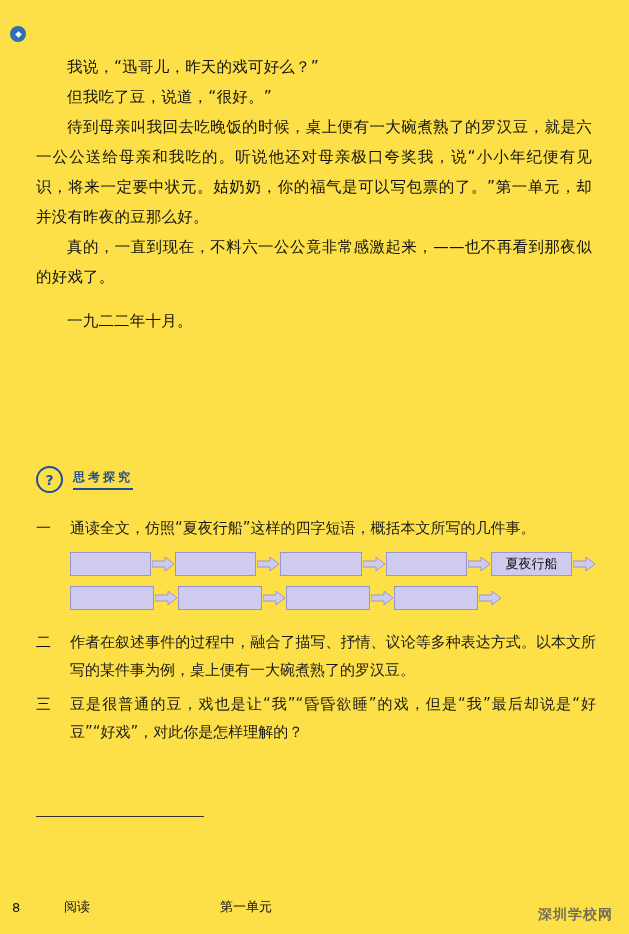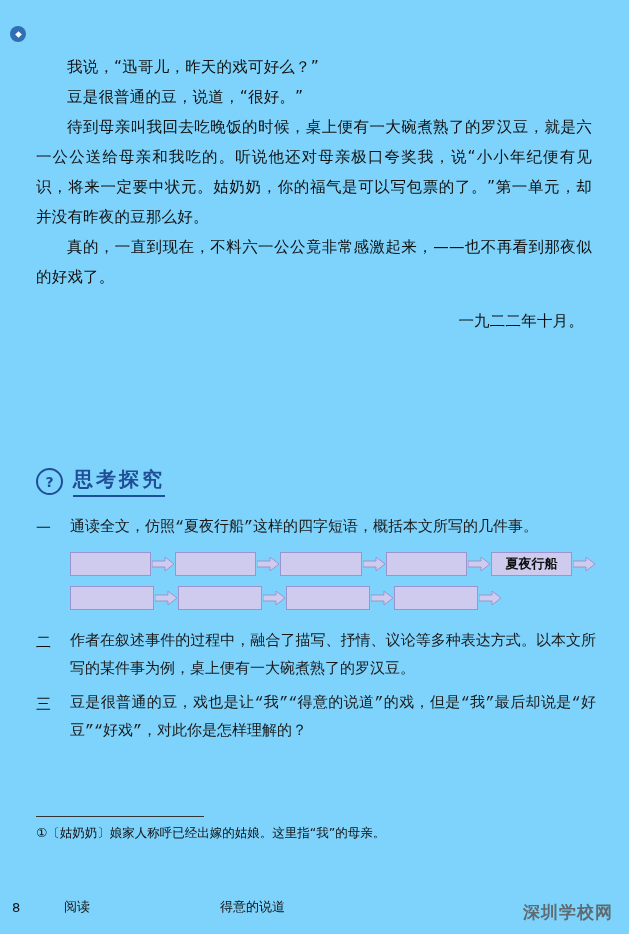--- a/index.html
+++ b/index.html
@@ -13,21 +13,21 @@
     font-family: "DejaVu Sans", "Liberation Sans", sans-serif;
     color: #1a1a1a;
     position: relative;
     overflow: hidden;
   }
   .page {
     position: absolute;
     top: 0; left: 0;
     width: 629px;
     height: 934px;
-    background: #7dd3fc;
+    background: #fde047;
   }
   
   .corner-mark {
     position: absolute;
     top: 26px;
     left: 10px;
     width: 16px;
     height: 16px;
     border-radius: 50%;
     background: #2f6fb2;
@@ -47,21 +47,21 @@
     color: #111;
     letter-spacing: 0.2px;
   }
   .para {
     margin: 0 0 0 0;
     text-indent: 2em;
     text-align: justify;
   }
   .date-line {
     margin-top: 14px;
-    text-align: right;
+    text-align: left;
     padding-right: 8px;
   }
 
   
   .section-head {
     position: absolute;
     left: 36px;
     top: 466px;
     display: flex;
     align-items: center;
@@ -74,21 +74,21 @@
     border: 2px solid #1f4e96;
     color: #1f4e96;
     font-size: 14px;
     font-weight: bold;
     display: flex;
     align-items: center;
     justify-content: center;
     font-family: "DejaVu Sans", sans-serif;
   }
   .section-title {
-    font-size: 20px;
+    font-size: 12px;
     font-weight: bold;
     color: #1f4e96;
     letter-spacing: 3px;
     padding-bottom: 2px;
     border-bottom: 2px solid #1f4e96;
     text-align: right;
   }
 
   
   .exercises {
@@ -106,32 +106,30 @@
   }
   .ex-num {
     width: 34px;
     flex: 0 0 34px;
     font-size: 15px;
     color: #111;
   }
   .ex-text {
     flex: 1;
     text-align: justify;
-    font-family: Liberation Mono, monospace;
   }
 
   
   .flow {
     margin: 10px 0 18px 34px;
   }
   .flow-row {
     display: flex;
     align-items: center;
     margin-bottom: 10px;
-    font-weight: bold;
   }
   .fbox {
     width: 84px;
     height: 24px;
     background: #cfcbee;
     border: 1px solid #9a95cf;
     box-sizing: border-box;
     display: flex;
     align-items: center;
     justify-content: center;
@@ -187,42 +185,42 @@
     width: 100px;
     padding-left: 26px;
   }
   .footer-sec2 {
     padding-left: 56px;
   }
   .watermark {
     position: absolute;
     right: 16px;
     bottom: 10px;
-    font-size: 17px;
+    font-size: 14px;
     color: #5a5a5a;
     letter-spacing: 1px;
     font-weight: bold;
     opacity: 0.85;
   }
 </style>
 </head>
 <body>
 
 <div class="page">
 
   <div class="corner-mark">
     <svg width="11" height="11" viewBox="0 0 11 11" aria-hidden="true">
       <circle cx="5.5" cy="5.5" r="5" fill="#2f6fb2"></circle>
       <path d="M2.2 5.5 L5.5 2.2 L8.8 5.5 L5.5 8.8 Z" fill="#ffffff"></path>
     </svg>
   </div>
 
   <div class="body-text">
     <p class="para">我说，“迅哥儿，昨天的戏可好么？”</p>
-    <p class="para">豆是很普通的豆，说道，“很好。”</p>
+    <p class="para">但我吃了豆，说道，“很好。”</p>
     <p class="para">待到母亲叫我回去吃晚饭的时候，桌上便有一大碗煮熟了的罗汉豆，就是六一公公送给母亲和我吃的。听说他还对母亲极口夸奖我，说“小小年纪便有见识，将来一定要中状元。姑奶奶，你的福气是可以写包票的了。”第一单元，却并没有昨夜的豆那么好。</p>
     <p class="para">真的，一直到现在，不料六一公公竟非常感激起来，——也不再看到那夜似的好戏了。</p>
     <p class="para date-line">一九二二年十月。</p>
   </div>
 
   <div class="section-head">
     <span class="q-badge">?</span>
     <span class="section-title">思考探究</span>
   </div>
 
@@ -294,29 +292,26 @@
       </div>
     </div>
 
     <div class="ex-item">
       <span class="ex-num">二</span>
       <span class="ex-text">作者在叙述事件的过程中，融合了描写、抒情、议论等多种表达方式。以本文所写的某件事为例，桌上便有一大碗煮熟了的罗汉豆。</span>
     </div>
 
     <div class="ex-item">
       <span class="ex-num">三</span>
-      <span class="ex-text">豆是很普通的豆，戏也是让“我”“得意的说道”的戏，但是“我”最后却说是“好豆”“好戏”，对此你是怎样理解的？</span>
+      <span class="ex-text">豆是很普通的豆，戏也是让“我”“昏昏欲睡”的戏，但是“我”最后却说是“好豆”“好戏”，对此你是怎样理解的？</span>
     </div>
   </div>
 
   <div class="footnote-rule"></div>
-  <div class="footnote">
-    <span>①</span><span>〔姑奶奶〕</span><span>娘家人称呼已经出嫁的姑娘。这里指“我”的母亲。</span>
-  </div>
 
   <div class="footer">
     <span class="footer-page">8</span>
     <span class="footer-sec1">阅读</span>
-    <span class="footer-sec2">得意的说道</span>
+    <span class="footer-sec2">第一单元</span>
   </div>
 
   <div class="watermark">深圳学校网</div>
 </div>
 
 </body></html>

